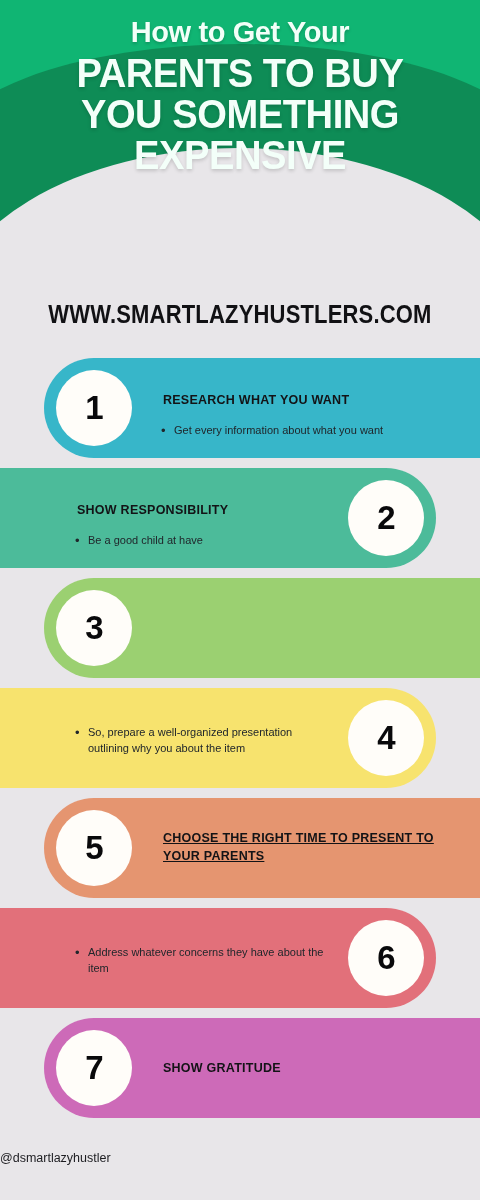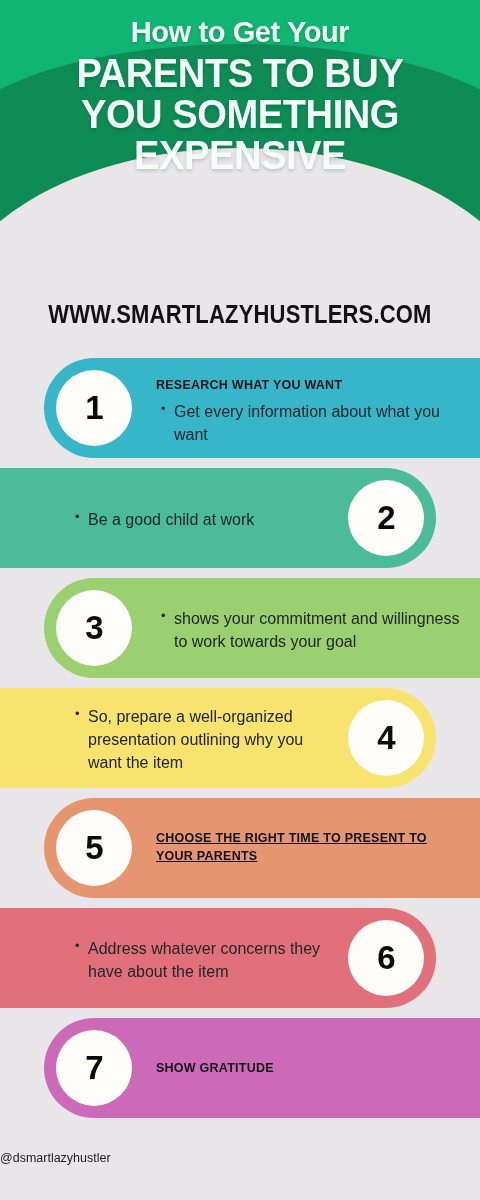--- a/index.html
+++ b/index.html
@@ -132,36 +132,36 @@
     font-size: 33px;
     font-weight: bold;
     color: #09090b;
     letter-spacing: -1px;
   }
   .step.left .step-circle { left: 12px; }
   .step.right .step-circle { right: 12px; }
 
   .step-body { width: 100%; }
   .step-title {
-    margin: 8px;
+    margin: 15px;
     font-size: 12.5px;
     font-weight: bold;
     color: #131316;
     letter-spacing: 0.25px;
     text-transform: uppercase;
     line-height: 1.28;
   }
   .step-points {
     margin: 5px 0 0 0;
     padding-left: 17px;
     list-style: none;
   }
   .step-points li {
     position: relative;
-    font-size: 16px;
+    font-size: 11px;
     color: #20262b;
     line-height: 1.42;
     padding-left: 9px;
   }
   .step-points li::before {
     content: "\2022";
     position: absolute;
     left: -4px;
     top: -1px;
     font-size: 13px;
@@ -213,40 +213,38 @@
       <p class="step-title">RESEARCH WHAT YOU WANT</p>
       <ul class="step-points">
         <li>Get every information about what you want</li>
       </ul>
     </div>
   </div>
 
   <div class="step right step-2">
     <div class="step-circle">2</div>
     <div class="step-body">
-      <ul class="step-points">
-        <li>Be a good child at work</li>
+      <p class="step-title">SHOW RESPONSIBILITY</p>
+      <ul class="step-points">
+        <li>Be a good child at have</li>
       </ul>
     </div>
   </div>
 
   <div class="step left step-3">
     <div class="step-circle">3</div>
     <div class="step-body">
-      <ul class="step-points">
-        <li>shows your commitment and willingness to work towards your goal</li>
-      </ul>
     </div>
   </div>
 
   <div class="step right step-4">
     <div class="step-circle">4</div>
     <div class="step-body">
       <ul class="step-points">
-        <li>So, prepare a well-organized presentation outlining why you want the item</li>
+        <li>So, prepare a well-organized presentation outlining why you about the item</li>
       </ul>
     </div>
   </div>
 
   <div class="step left step-5">
     <div class="step-circle">5</div>
     <div class="step-body">
       <p class="step-title">CHOOSE THE RIGHT TIME TO PRESENT TO YOUR PARENTS</p>
     </div>
   </div>

